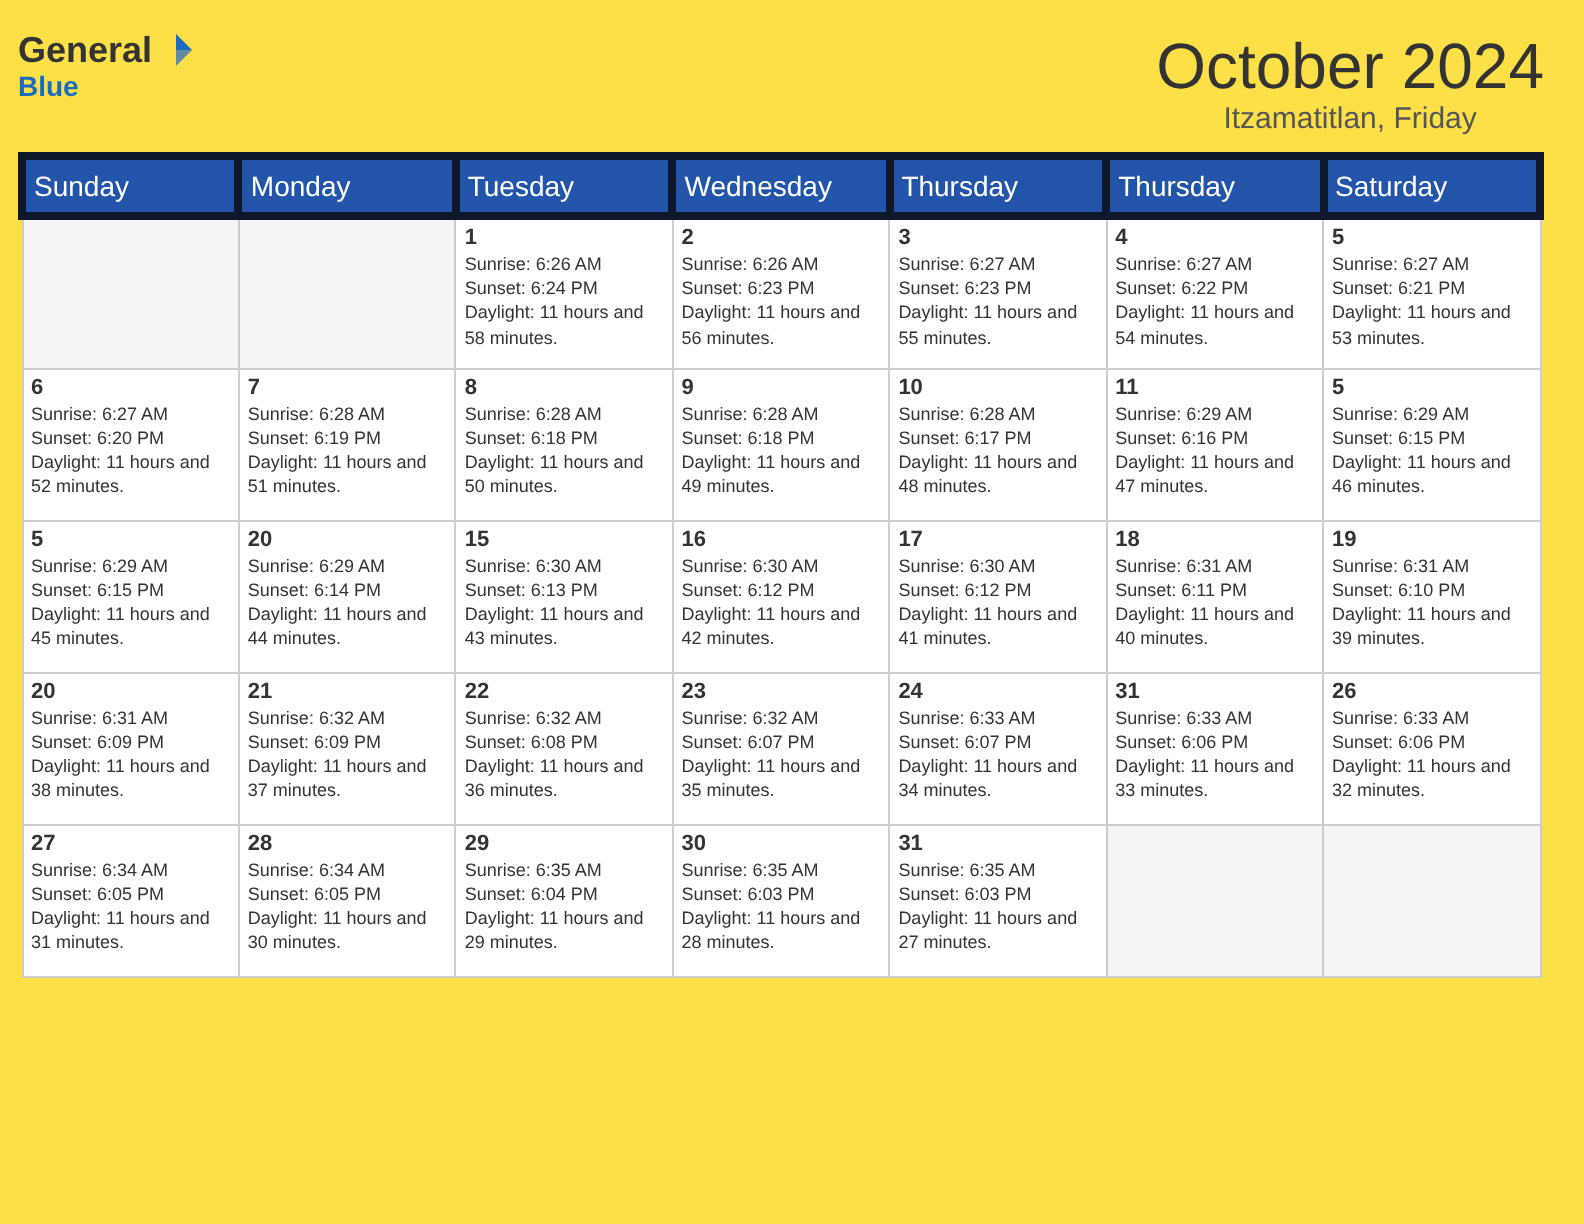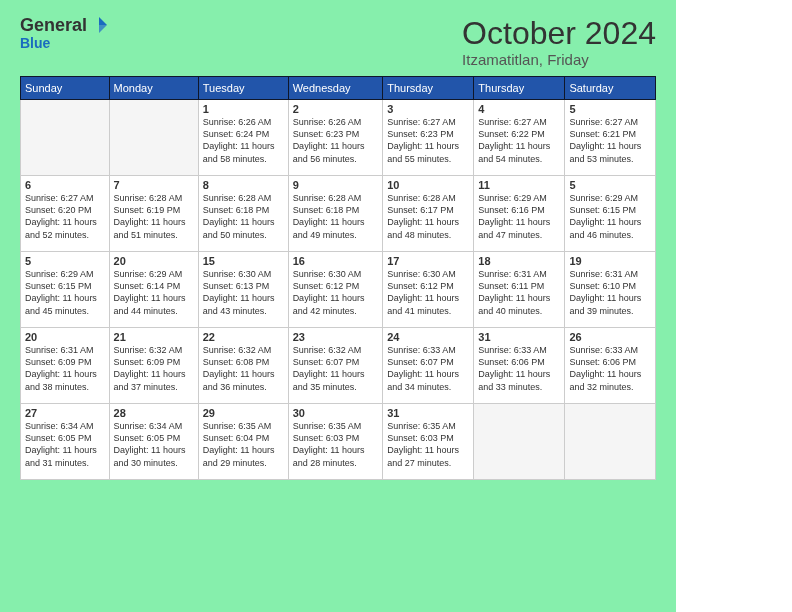--- a/index.html
+++ b/index.html
@@ -4,24 +4,24 @@
   <style>
     * { box-sizing: border-box; margin: 0; padding: 0; }
     body {
       font-family: Arial, sans-serif;
       background: #fff;
       width: 792px;
       height: 612px;
       overflow: hidden;
     }
     .page {
-      width: 676px;
+      width: 792px;
       height: 612px;
-      padding: 16px 20px 10px 20px;
-      background: #86efac;
+      padding: 16px 20px 10px 9px;
+      background: #fde047;
     }
     .header {
       display: flex;
       align-items: flex-start;
       justify-content: space-between;
       margin-bottom: 8px;
     }
     .logo-area {
       display: flex;
       align-items: center;
@@ -35,21 +35,21 @@
       font-size: 18px;
       font-weight: bold;
       color: #333;
     }
     .logo-blue {
       font-size: 14px;
       font-weight: bold;
       color: #1a6bbf;
     }
     .title-area {
-      text-align: left;
+      text-align: center;
       margin-left: 27px;
     }
     .month-title {
       font-size: 32px;
       font-weight: normal;
       color: #333;
       line-height: 1.1;
     }
     .location-title {
       font-size: 15px;
@@ -58,23 +58,23 @@
     .calendar {
       width: 100%;
       border-collapse: collapse;
       font-size: 9.5px;
     }
     .calendar thead th {
       background: #2255aa;
       color: #fff;
       padding: 5px 4px;
       text-align: left;
-      font-size: 11px;
+      font-size: 14px;
       font-weight: normal;
-      border: 1px solid #0f172a;
+      border: 4px solid #0f172a;
     }
     .calendar tbody td {
       border: 1px solid #ccc;
       vertical-align: top;
       padding: 3px 4px;
       width: 106px;
       height: 76px;
       background: #fff;
     }
     .calendar tbody td.empty {

